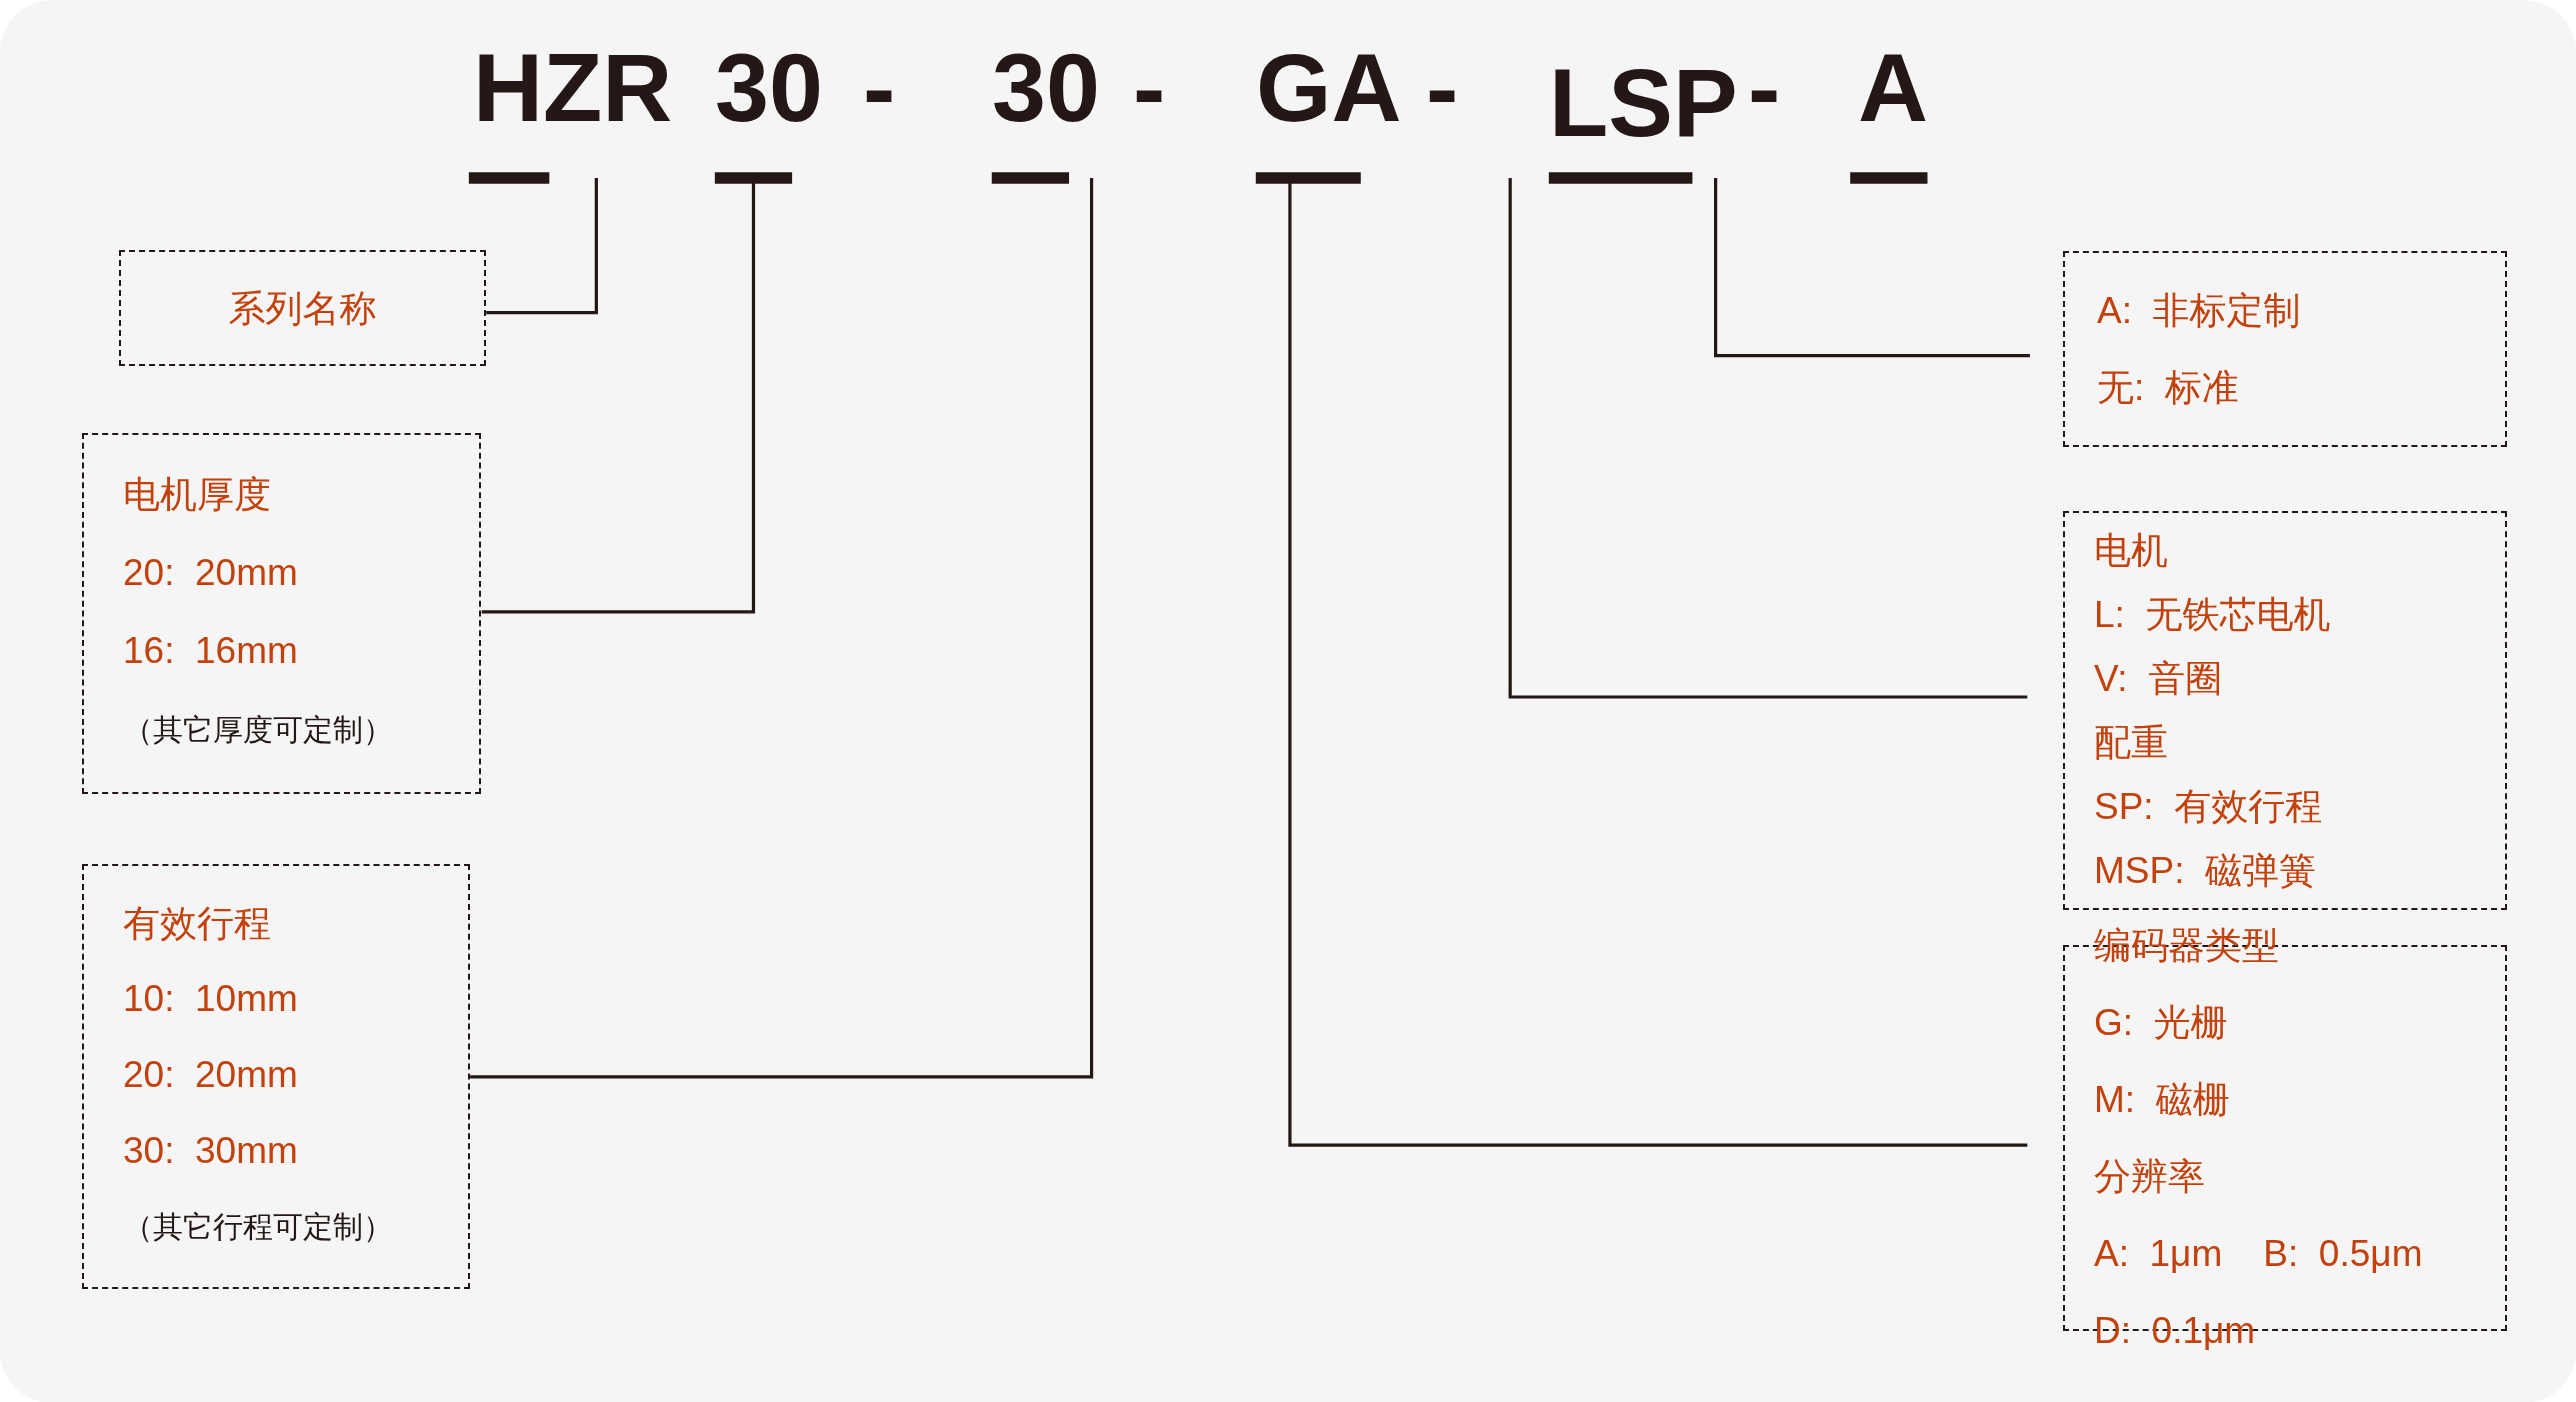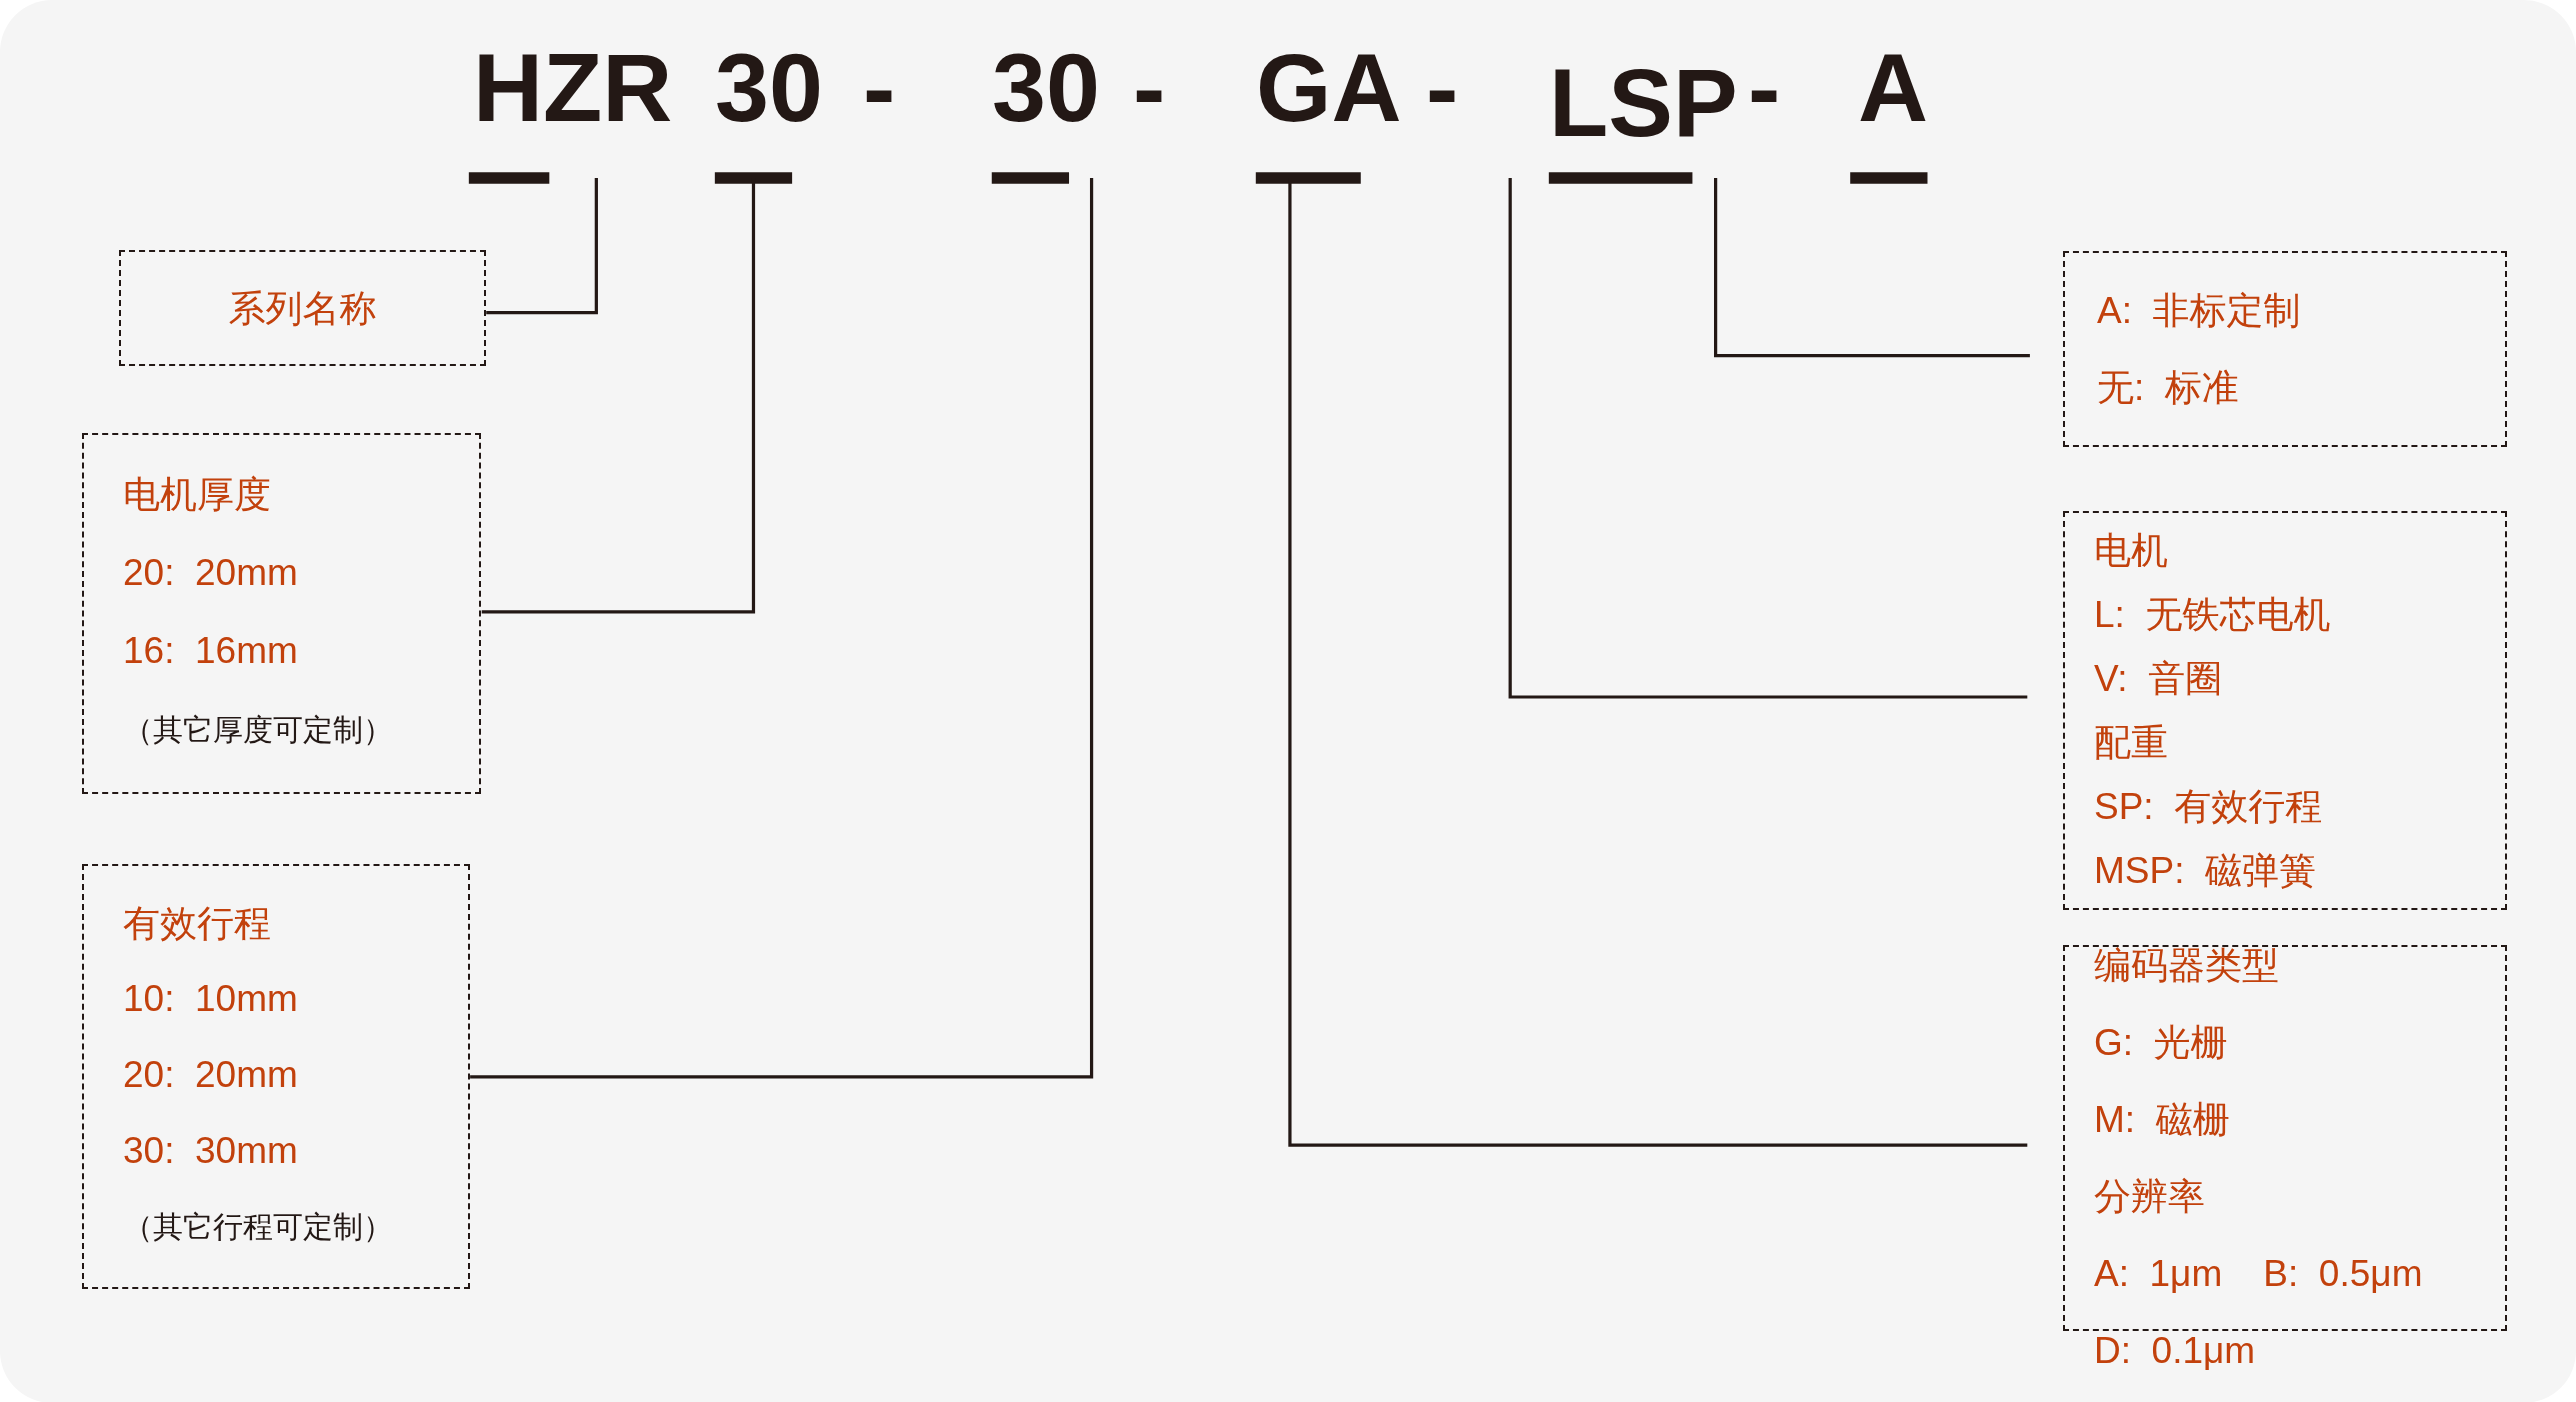--- a/index.html
+++ b/index.html
@@ -142,21 +142,21 @@
       <div class="line-row">电机</div>
       <div class="line-row">L:  无铁芯电机</div>
       <div class="line-row">V:  音圈</div>
       <div class="line-row">配重</div>
       <div class="line-row">SP:  有效行程</div>
       <div class="line-row">MSP:  磁弹簧</div>
     </div>
   </div>
 
   <div class="dash-box" style="left:2063px; top:945px; width:444px; height:386px;">
-    <div class="box-inner" style="padding-left:29px; justify-content:space-between;gap:40px;">
+    <div class="box-inner" style="padding-left:29px; justify-content:center;gap:40px;">
       <div class="line-row">编码器类型</div>
       <div class="line-row">G:  光栅</div>
       <div class="line-row">M:  磁栅</div>
       <div class="line-row">分辨率</div>
       <div class="line-row">A:  1μm    B:  0.5μm</div>
       <div class="line-row">D:  0.1μm</div>
     </div>
   </div>
 
 </div>

